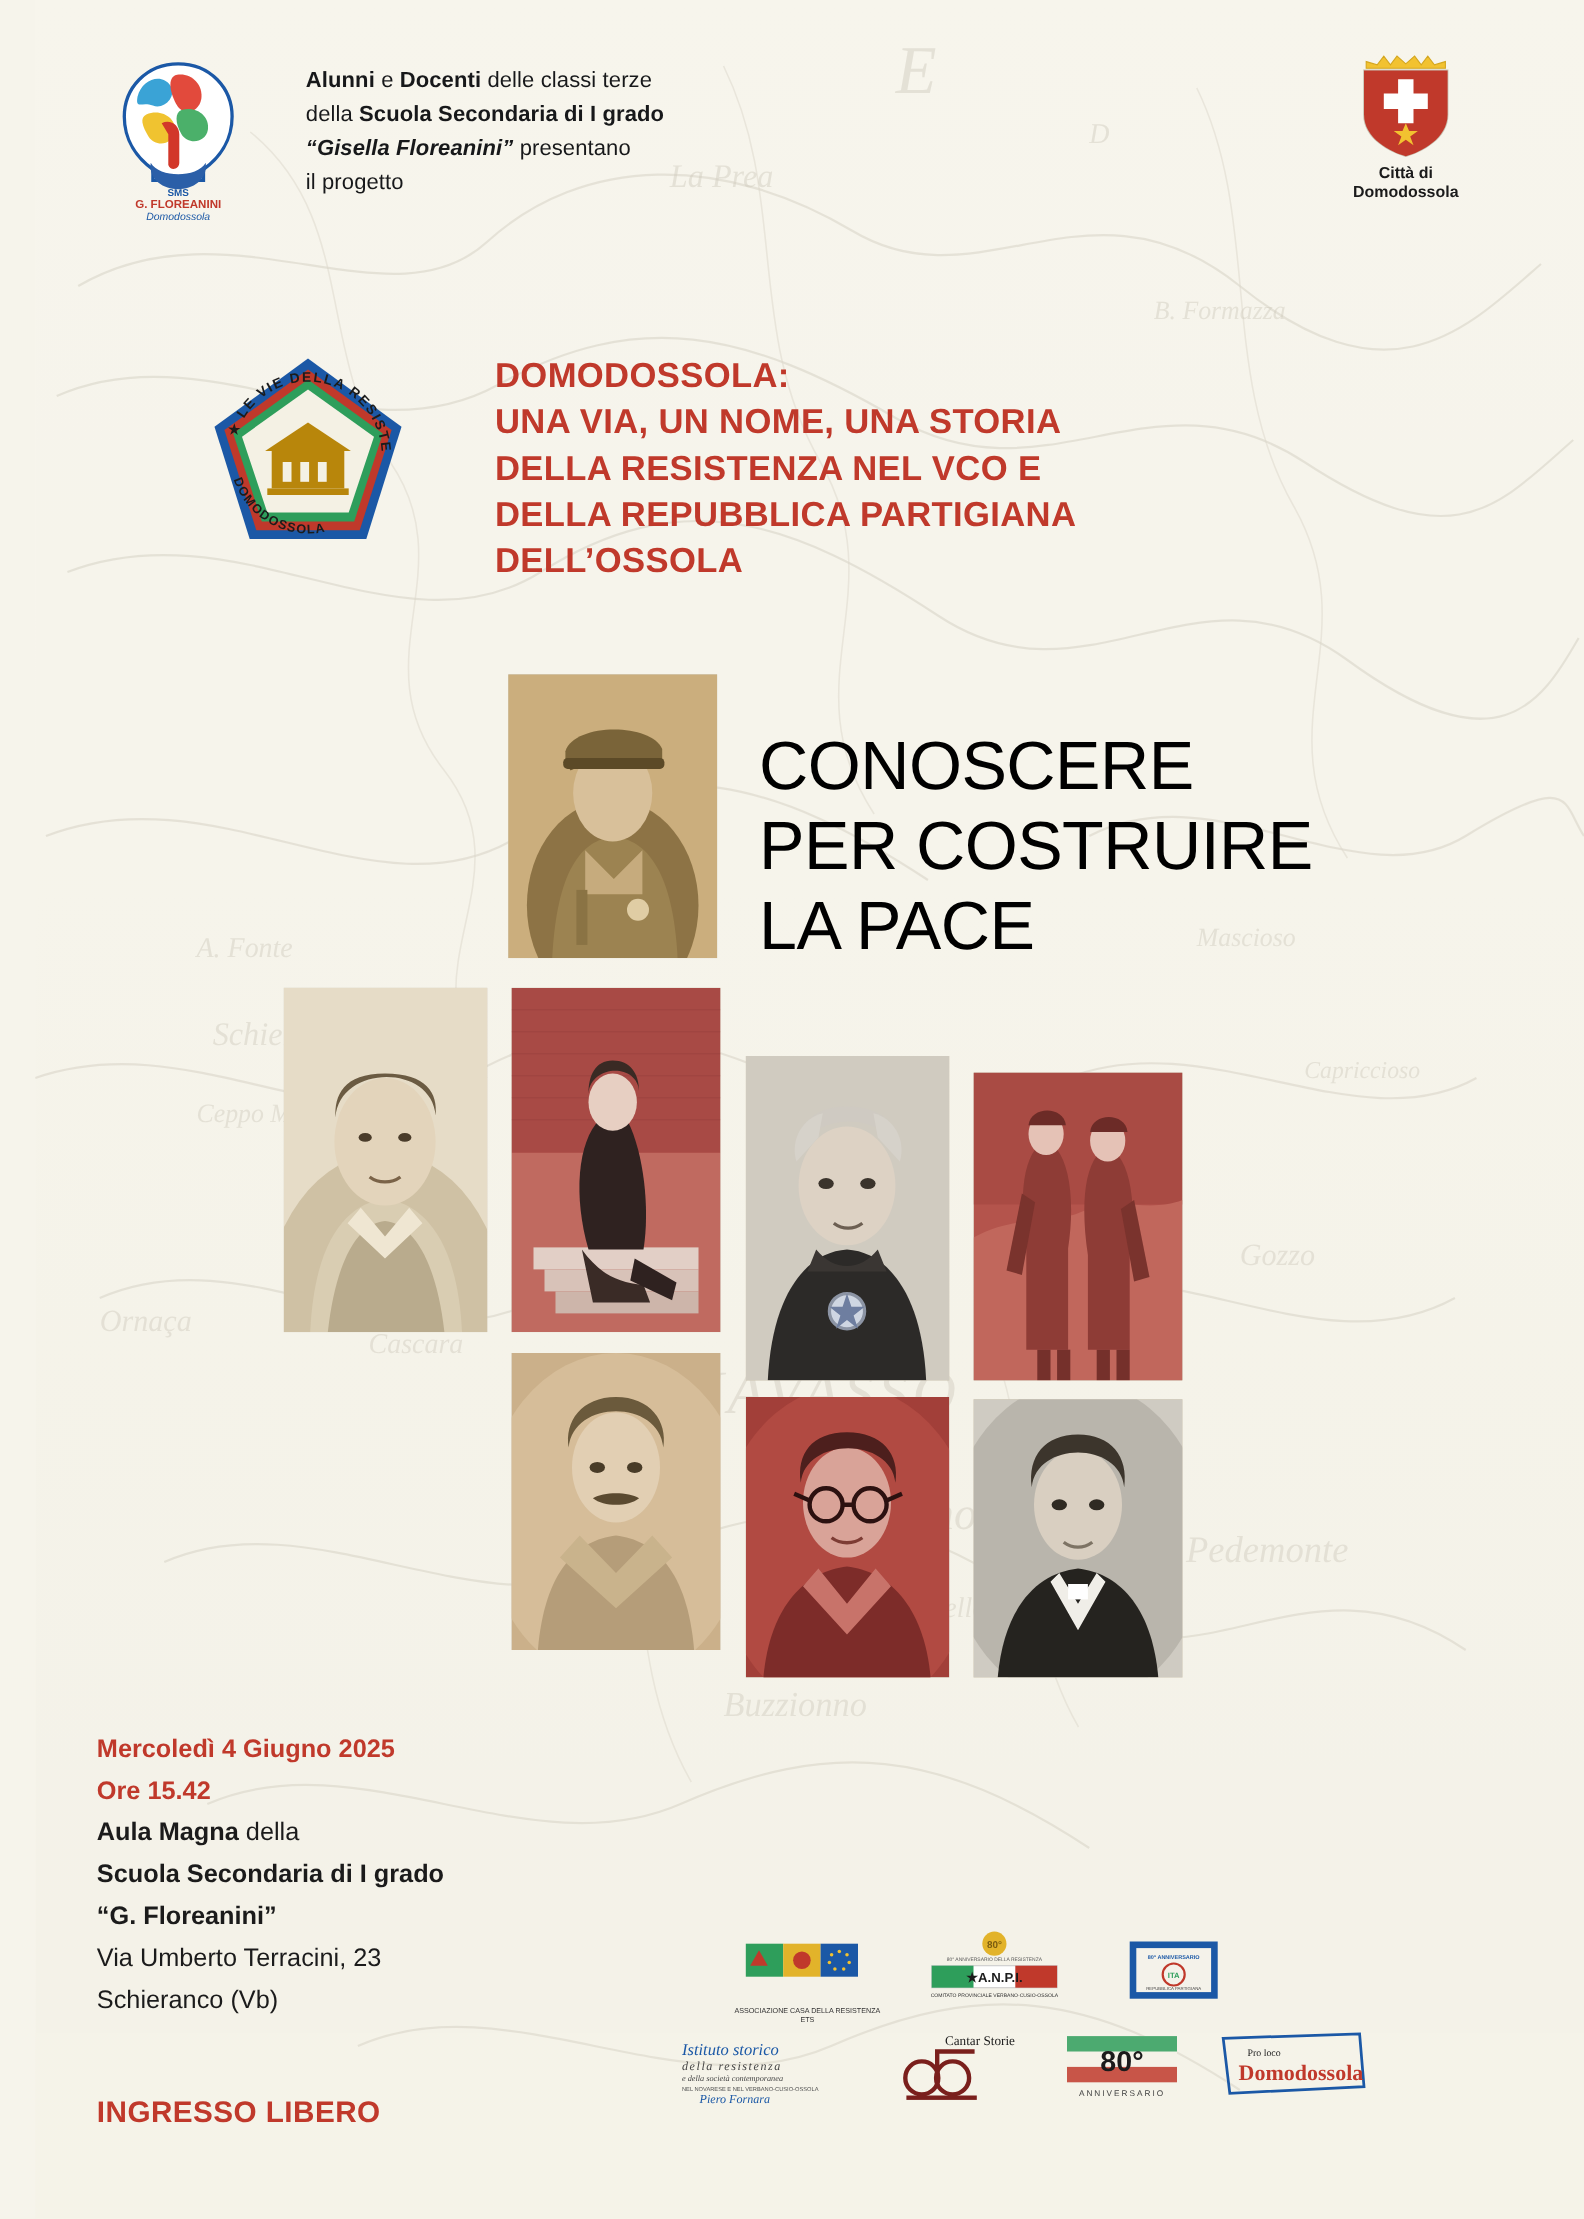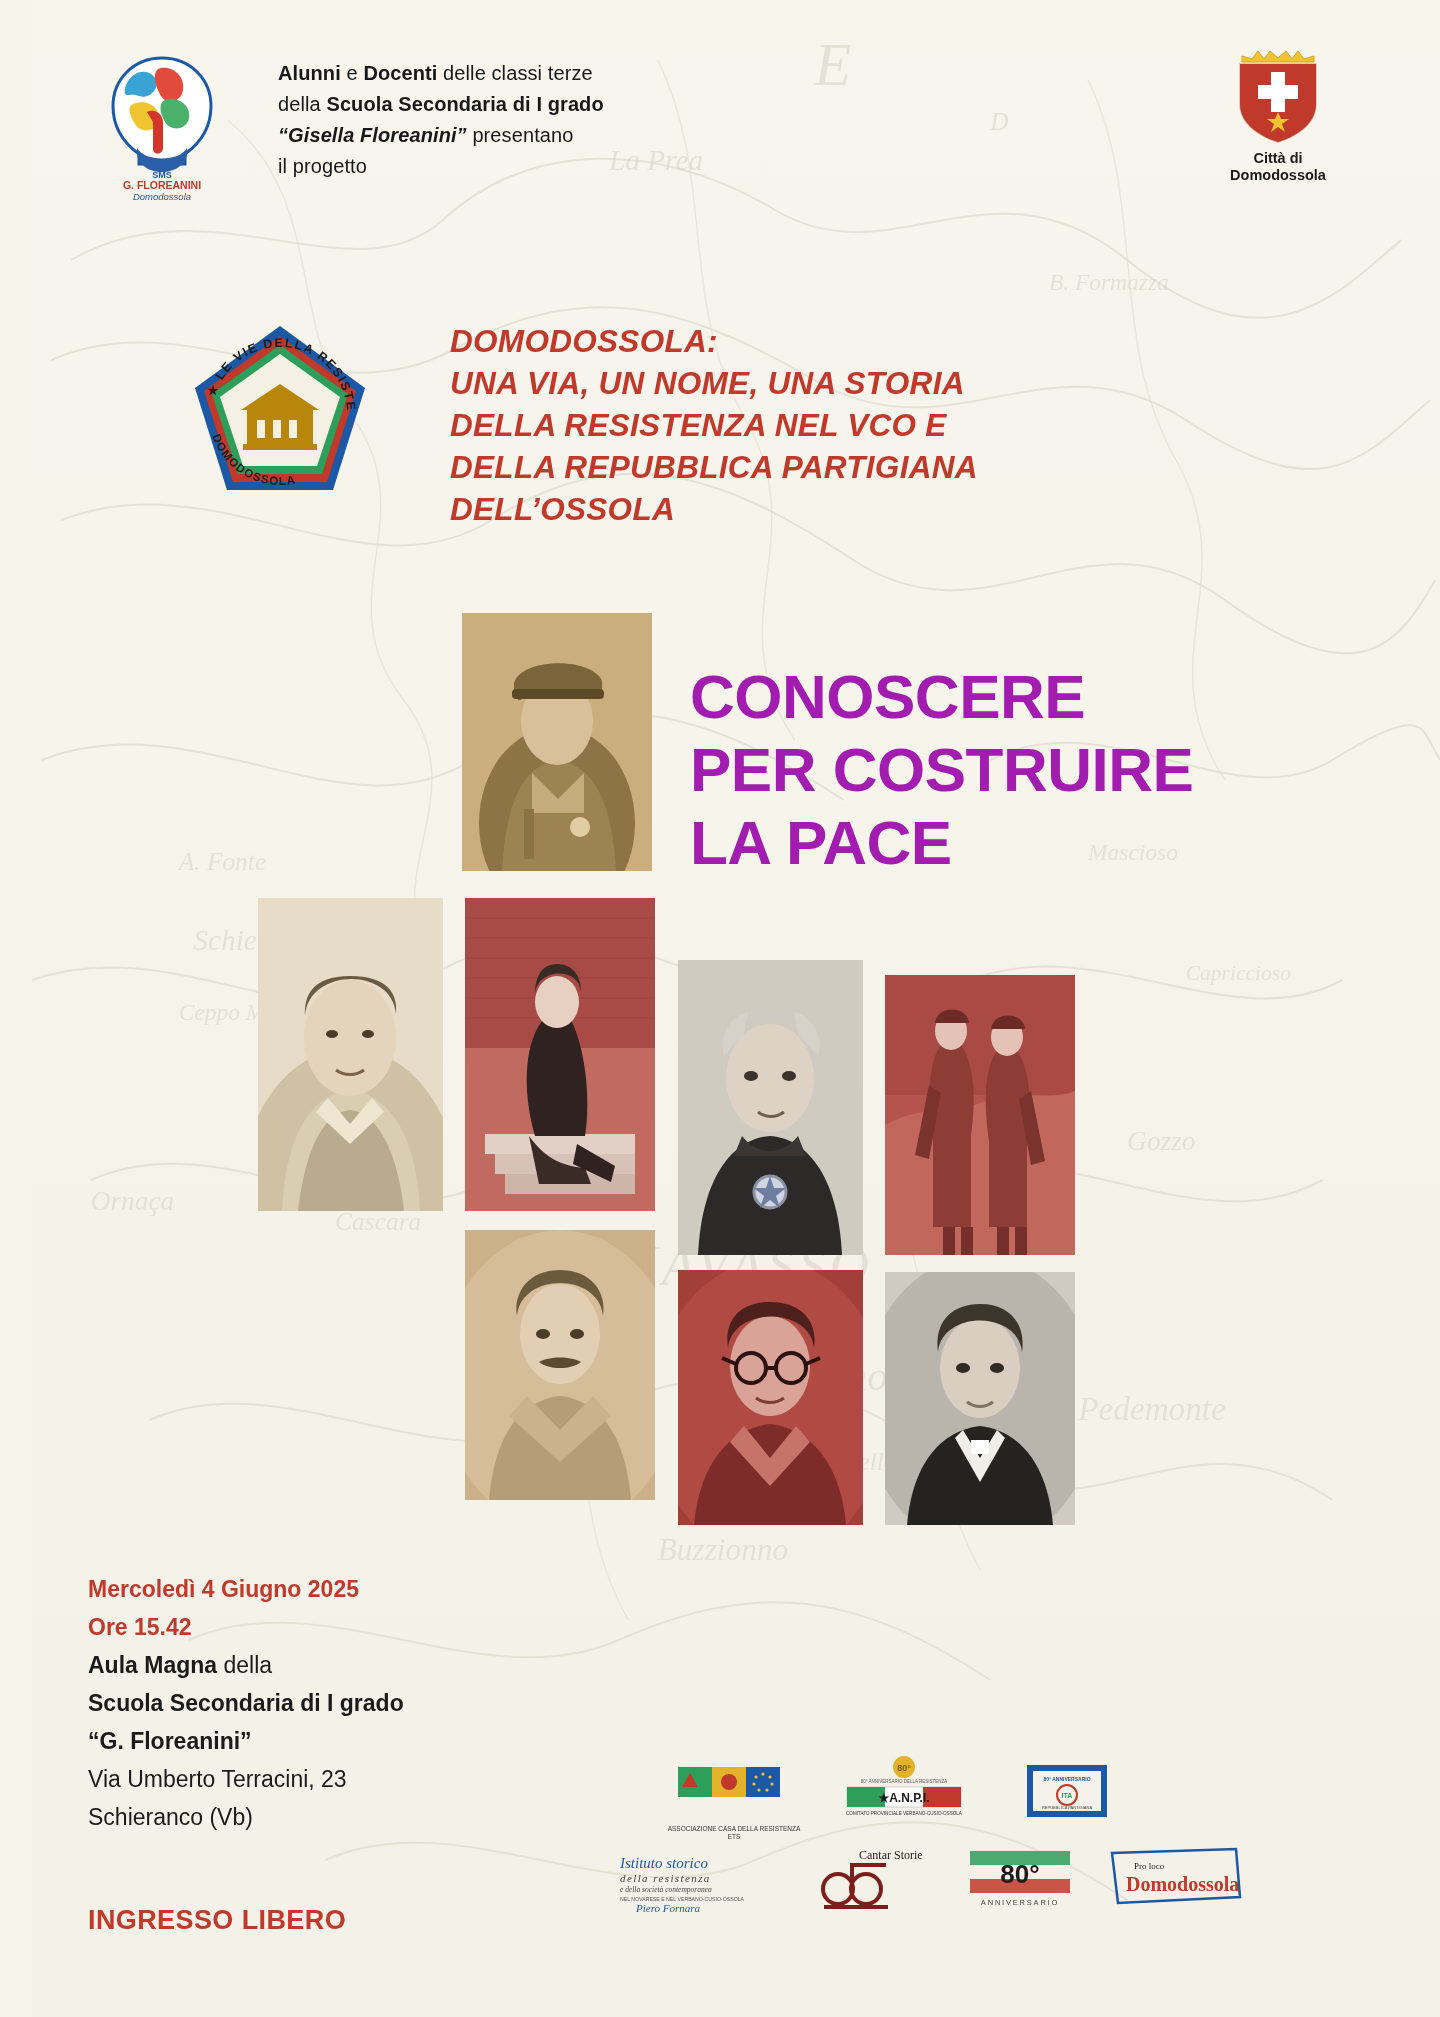--- a/index.html
+++ b/index.html
@@ -77,29 +77,29 @@
   .project-title {
     position: absolute;
     left: 450px; top: 320px;
     width: 800px;
     color: #c0392b;
     font-weight: bold;
     font-size: 31.5px;
     line-height: 42px;
     letter-spacing: 0.3px;
   }
-  .project-title .first-line { display: block; font-style: italic; }
+  .project-title .first-line { display: block; }
 
   
   .slogan {
     position: absolute;
     left: 690px; top: 660px;
     width: 700px;
-    color: #a21caf;
-    font-weight: bold;
+    color: #000000;
+    font-weight: normal;
     font-size: 62px;
     line-height: 73px;
     letter-spacing: -0.5px;
   }
 
   
   .photo {
     position: absolute;
     overflow: hidden;
     background: #cfc6b4;

